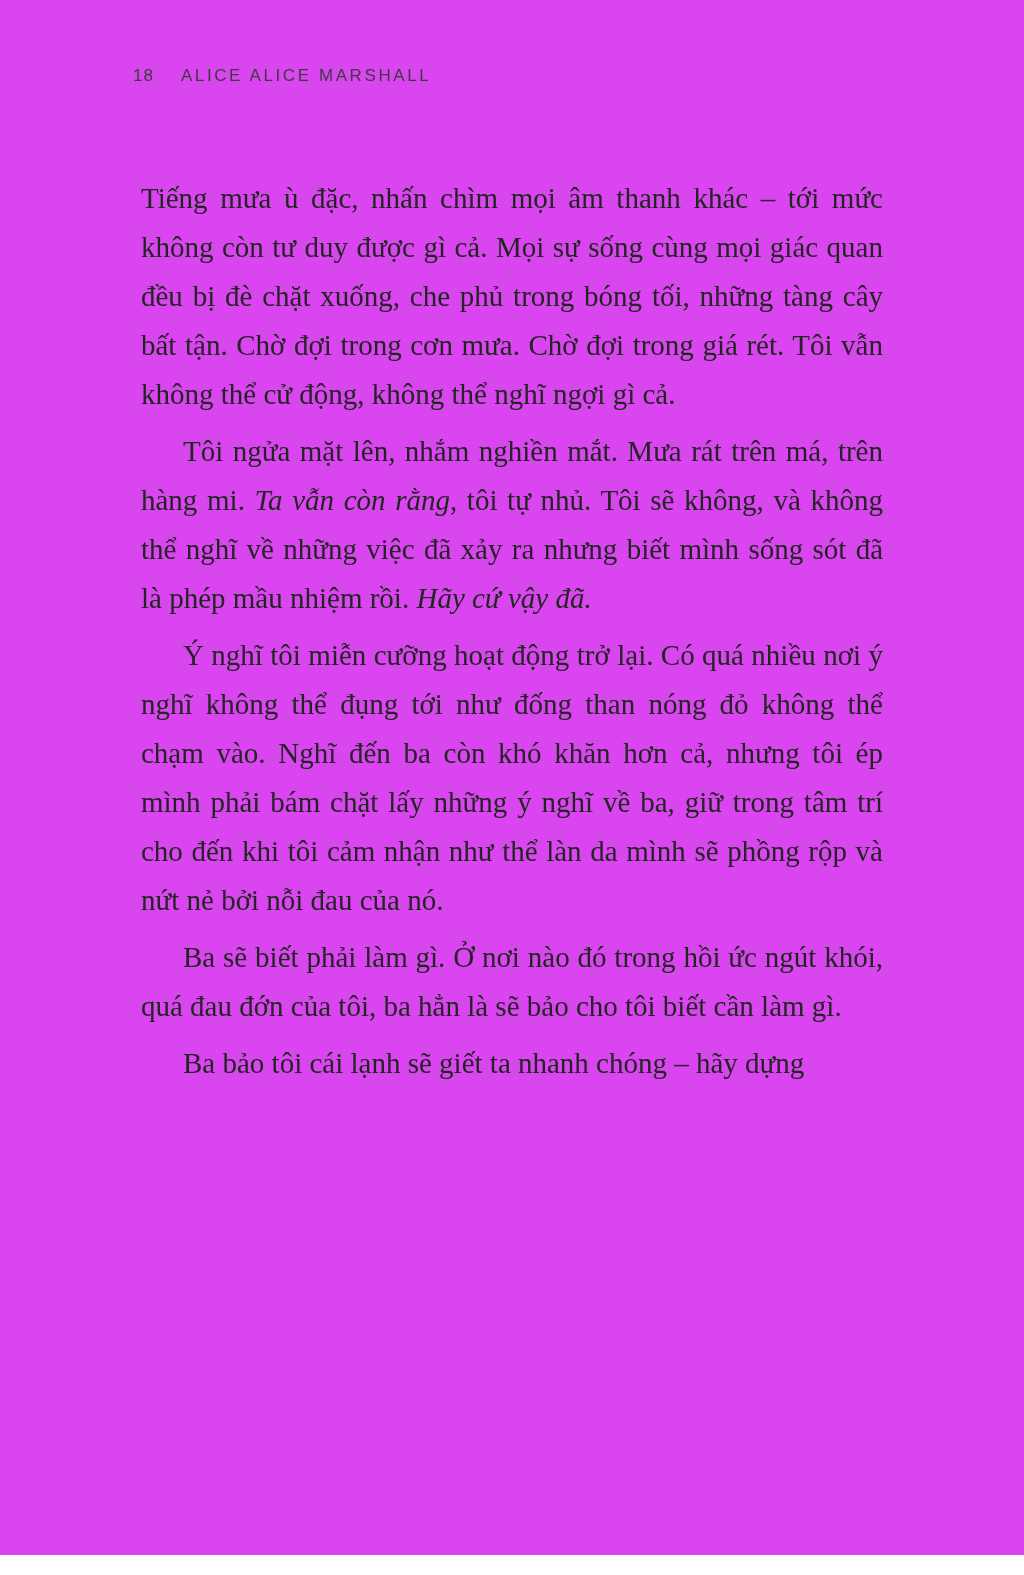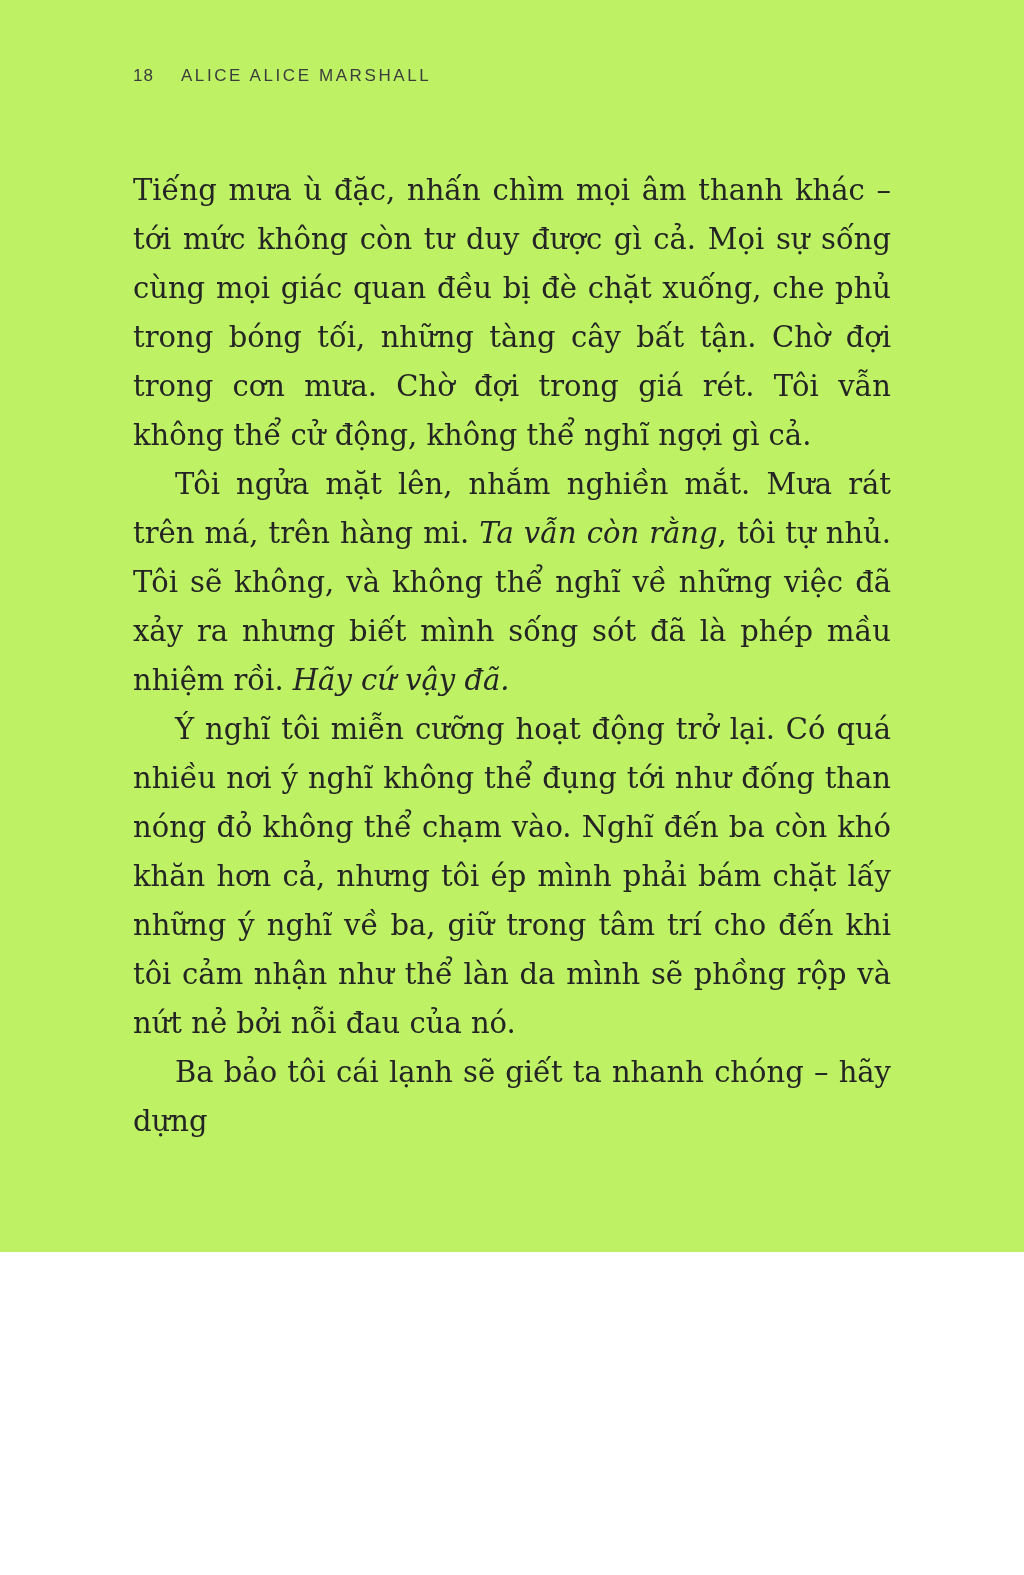--- a/index.html
+++ b/index.html
@@ -3,22 +3,22 @@
 <meta charset="utf-8">
 <style>
   html, body {
     margin: 0;
     padding: 0;
     background: #ffffff;
   }
   .page {
     position: relative;
     width: 1024px;
-    height: 1252px;
-    background: #bef264;
+    height: 1555px;
+    background: #d946ef;
     overflow: hidden;
     font-family: "DejaVu Serif", "Liberation Serif", serif;
     color: #242424;
   }
   .running-head {
     position: absolute;
     top: 66px;
     left: 133px;
     display: flex;
     align-items: baseline;
@@ -36,23 +36,24 @@
     position: absolute;
     top: 166px;
     left: 133px;
     width: 758px;
     font-size: 29px;
     line-height: 49px;
     text-align: justify;
     color: #242424;
   }
   .para {
-    margin: 0;
+    margin: 8px;
     padding: 0;
     text-indent: 42px;
+    font-family: Liberation Serif, serif;
   }
   .para.first {
     text-indent: 0;
   }
   .para em {
     font-style: italic;
   }
 </style>
 </head>
 <body>
@@ -67,18 +68,19 @@
   <main class="body-text">
 
     <p class="para first"><span>Tiếng mưa ù đặc, nhấn chìm mọi âm thanh khác – tới mức không còn tư duy được gì cả. Mọi sự sống cùng mọi giác quan đều bị đè chặt xuống, che phủ trong bóng tối, những tàng cây bất tận. Chờ đợi trong cơn mưa. Chờ đợi trong giá rét. Tôi vẫn không thể cử động, không thể nghĩ ngợi gì cả.</span></p>
 
 
     <p class="para"><span>Tôi ngửa mặt lên, nhắm nghiền mắt. Mưa rát trên má, trên hàng mi. </span><em>Ta vẫn còn rằng</em><span>, tôi tự nhủ. Tôi sẽ không, và không thể nghĩ về những việc đã xảy ra nhưng biết mình sống sót đã là phép mầu nhiệm rồi. </span><em>Hãy cứ vậy đã.</em></p>
 
 
     <p class="para"><span>Ý nghĩ tôi miễn cưỡng hoạt động trở lại. Có quá nhiều nơi ý nghĩ không thể đụng tới như đống than nóng đỏ không thể chạm vào. Nghĩ đến ba còn khó khăn hơn cả, nhưng tôi ép mình phải bám chặt lấy những ý nghĩ về ba, giữ trong tâm trí cho đến khi tôi cảm nhận như thể làn da mình sẽ phồng rộp và nứt nẻ bởi nỗi đau của nó.</span></p>
 
+    <p class="para"><span>Ba sẽ biết phải làm gì. Ở nơi nào đó trong hồi ức ngút khói, quá đau đớn của tôi, ba hẳn là sẽ bảo cho tôi biết cần làm gì.</span></p>
 
     <p class="para"><span>Ba bảo tôi cái lạnh sẽ giết ta nhanh chóng – hãy dựng</span></p>
 
   </main>
 
 </div>
 
 </body></html>

